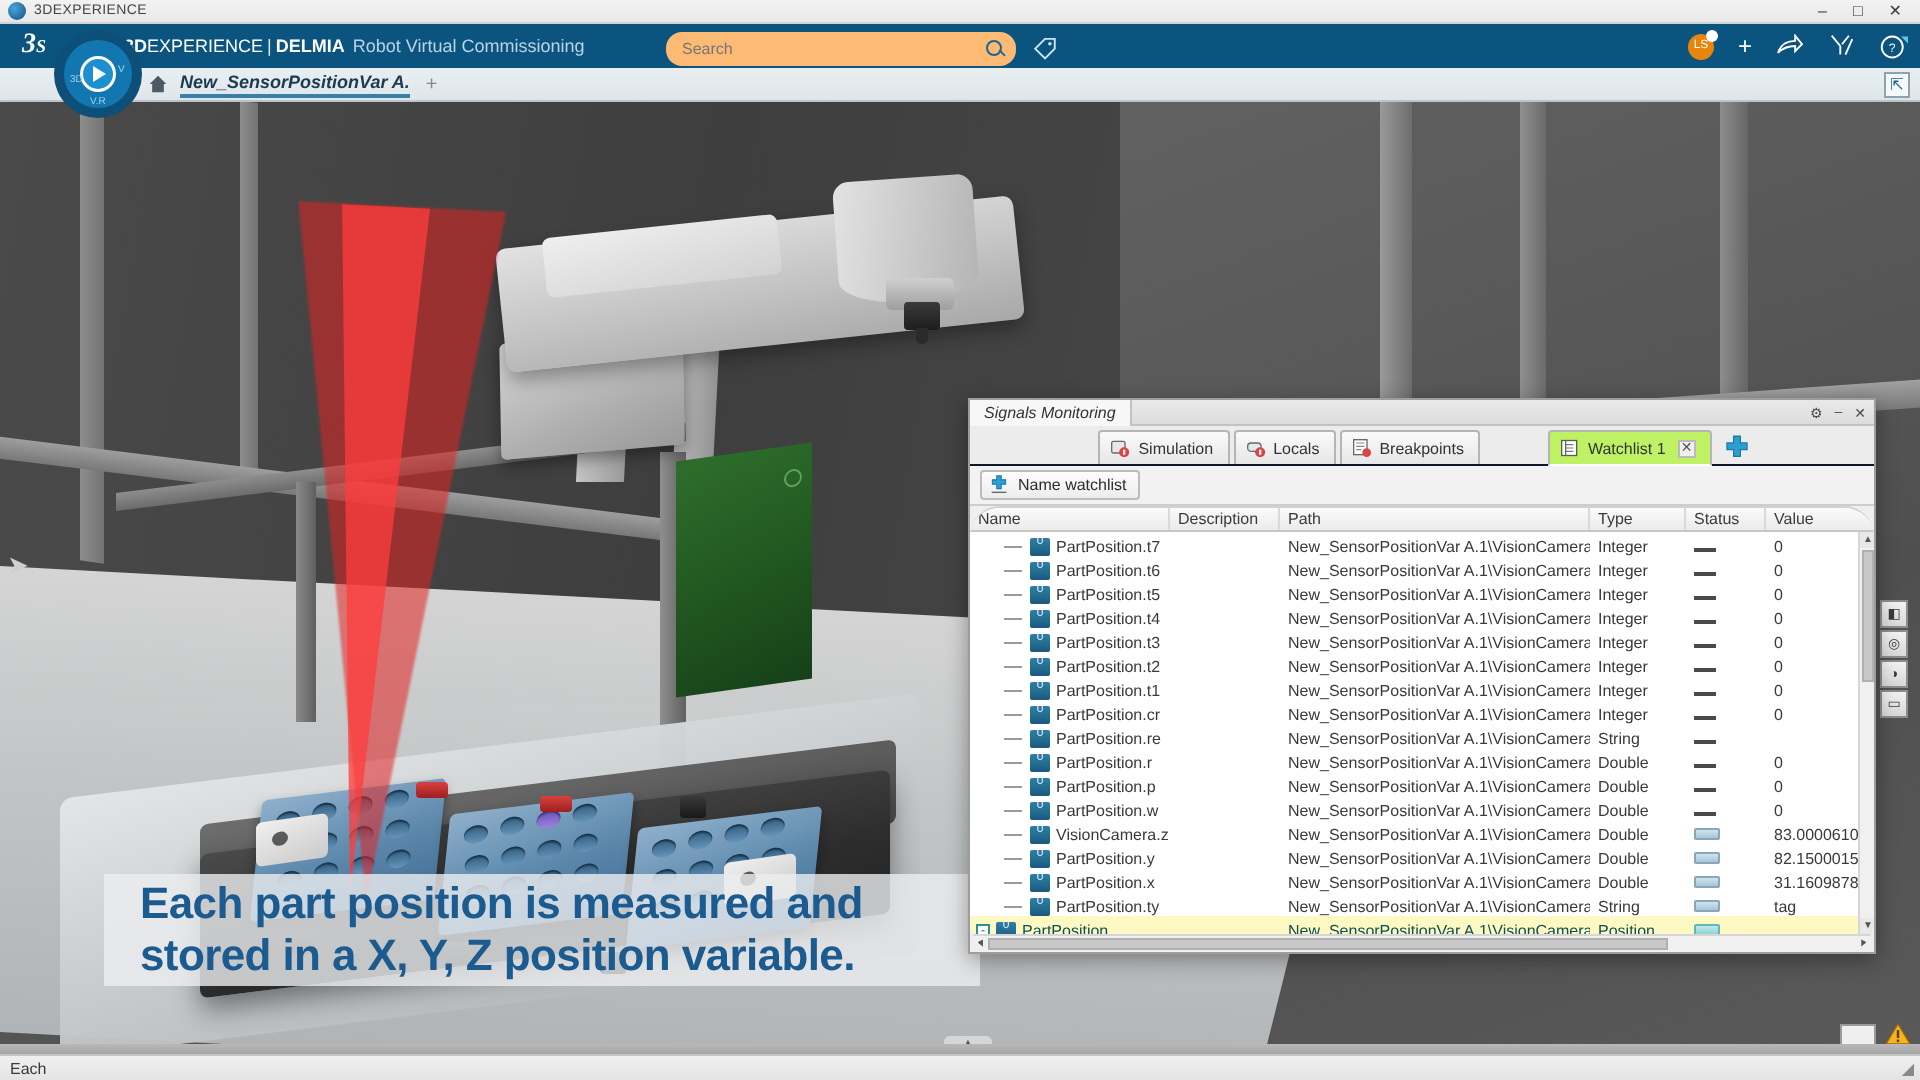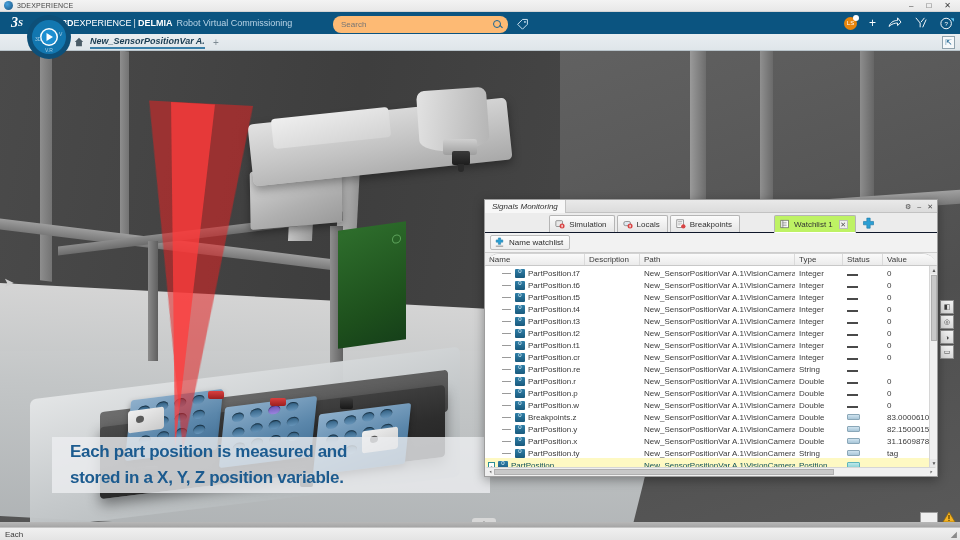--- a/index.html
+++ b/index.html
@@ -317,21 +317,21 @@
   }
 
   
   .caption{
     position:absolute;left:52px;top:437px;width:438px;height:56px;
     background:rgba(236,238,240,.80);
     display:flex;flex-direction:column;justify-content:center;
     padding:2px 0 2px 18px;z-index:22;
   }
   .caption div{
-    font-size:17px;line-height:26px;font-weight:bold;color:#1c5b8f;
+    font-size:22px;line-height:26px;font-weight:bold;color:#1c5b8f;
     letter-spacing:-.3px;white-space:nowrap;
   }
 
   
   .panel{
     position:absolute;left:484px;top:199px;width:454px;height:278px;
     background:#efefef;border:1px solid #9d9d9d;z-index:30;
     box-shadow:0 3px 10px rgba(0,0,0,.35);
     display:flex;flex-direction:column;
   }
@@ -913,21 +913,21 @@
           <div class="cell c-stat"><span class="statbar flat"></span></div>
           <div class="cell c-val">0</div>
           <div class="cell c-force"></div>
           <div class="cell c-sta"></div>
         </div>
         <div class="row">
           <div class="cell name c-name">
             <span class="tree-indent"></span>
             <span class="tree-line"></span>
             <span class="sig-ic"></span>
-            <span>Breakpoints.z</span>
+            <span>VisionCamera.z</span>
           </div>
           <div class="cell c-desc"></div>
           <div class="cell c-path">New_SensorPositionVar A.1\VisionCamera.1\IO</div>
           <div class="cell c-type">Double</div>
           <div class="cell c-stat"><span class="statbar"></span></div>
           <div class="cell c-val">83.000061035156</div>
           <div class="cell c-force"></div>
           <div class="cell c-sta"></div>
         </div>
         <div class="row">

